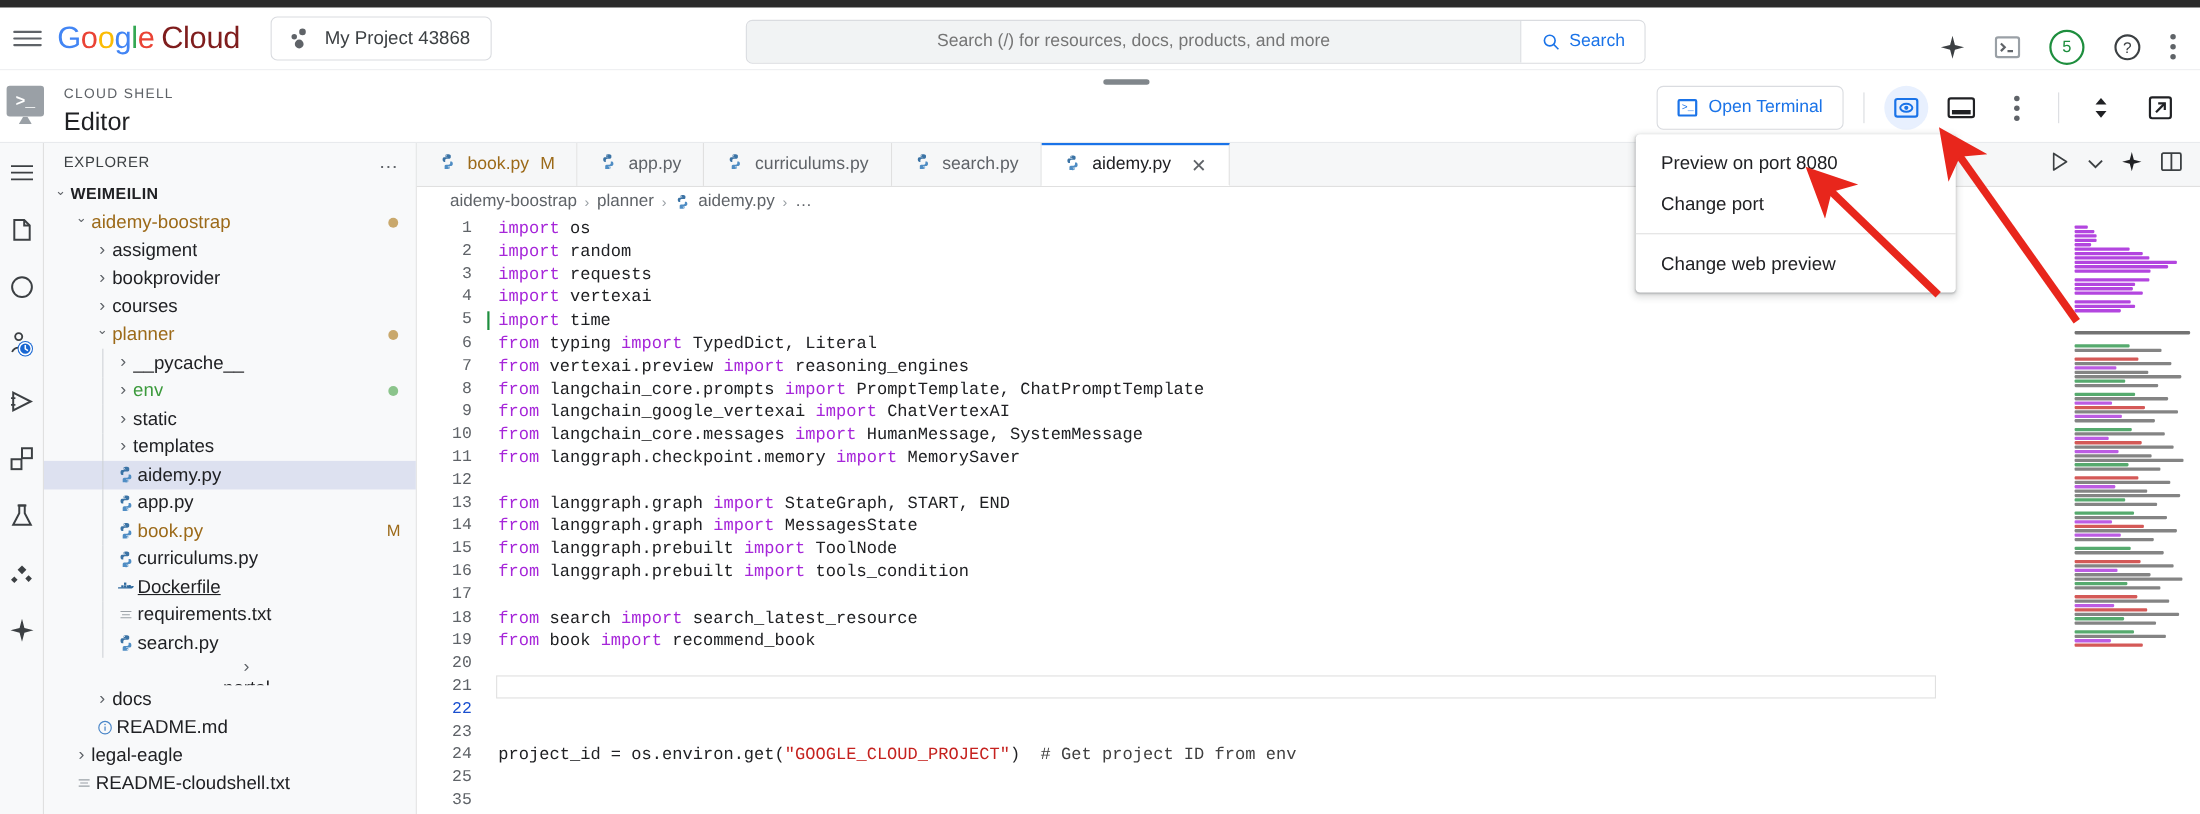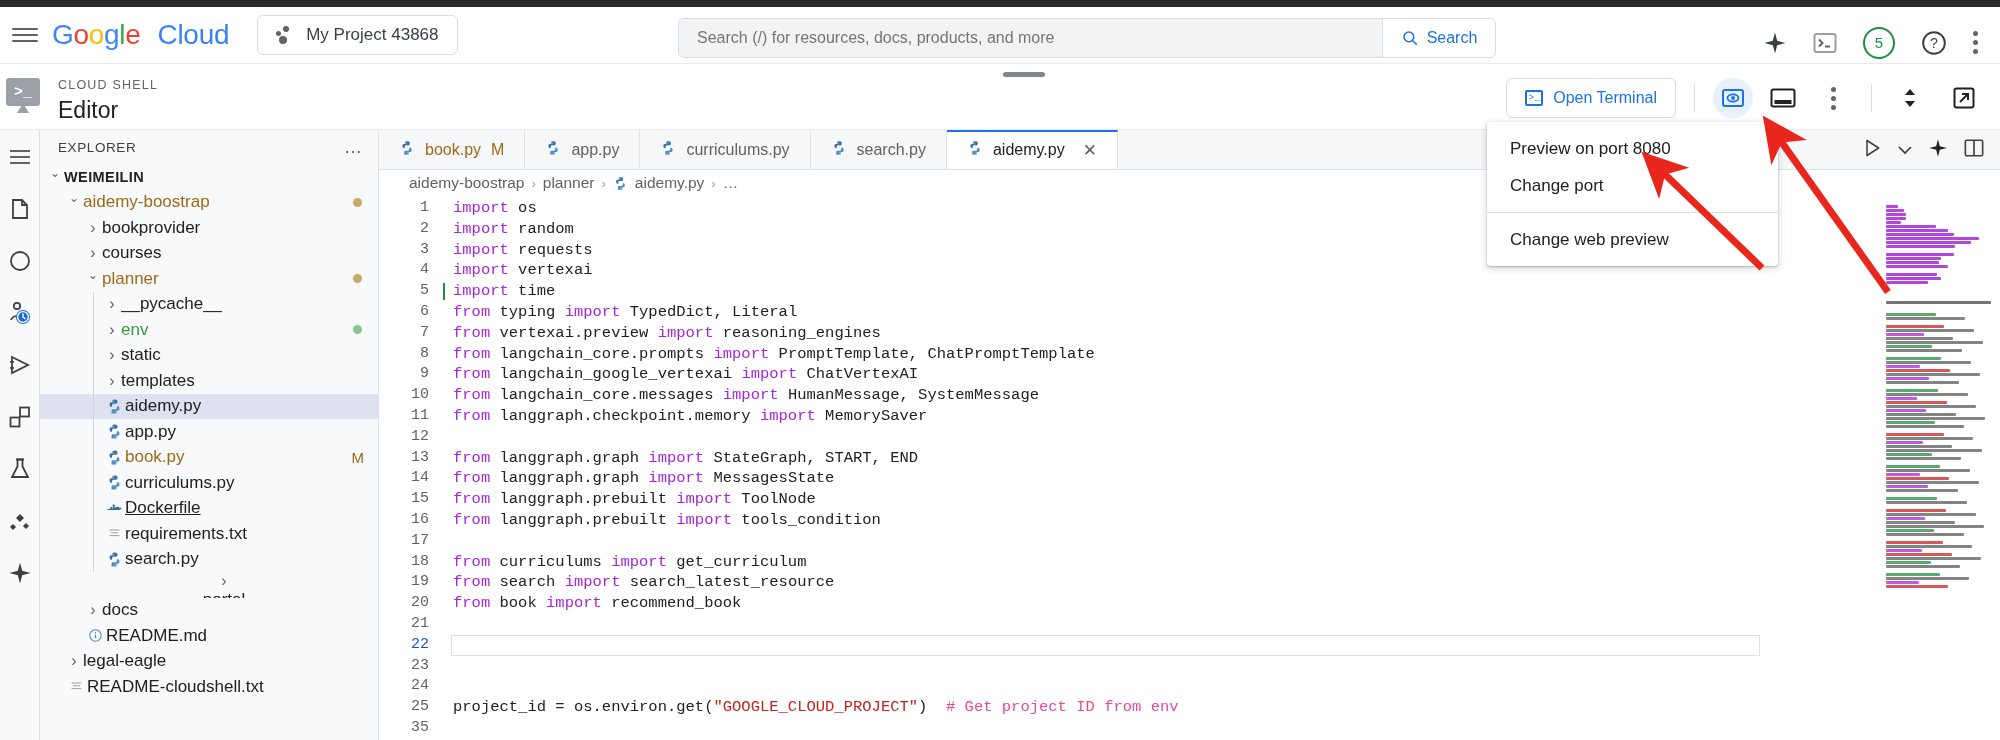--- a/index.html
+++ b/index.html
@@ -28,21 +28,21 @@
     width: 26px; height: 20px; margin-left: 12px; margin-right: 14px;
     display: flex; flex-direction: column; justify-content: space-between;
     padding: 3px 0; cursor: pointer;
   }
   .hamburger i { display: block; height: 2px; background: #5f6368; border-radius: 1px; }
 
   .gc-logo { display: flex; align-items: baseline; font-size: 28px; letter-spacing: -0.3px; }
   .gc-logo .g1 { color: #4285F4; } .gc-logo .g2 { color: #EA4335; }
   .gc-logo .g3 { color: #FBBC04; } .gc-logo .g4 { color: #4285F4; }
   .gc-logo .g5 { color: #34A853; } .gc-logo .g6 { color: #EA4335; }
-  .gc-logo .cloud { color: #3b82f6; margin-left: 17px; font-size: 28px; }
+  .gc-logo .cloud { color: #7f1d1d; margin-left: 6px; font-size: 28px; }
 
   .project-chip {
     margin-left: 28px; height: 40px; border: 1px solid #dadce0; border-radius: 6px;
     display: flex; align-items: center; padding: 0 18px; gap: 12px;
     font-size: 17px; color: #3c4043; background: #fff; cursor: pointer;
   }
   .proj-icon { width: 18px; height: 18px; position: relative; }
   .proj-icon span { position: absolute; background: #5f6368; border-radius: 50%; }
   .proj-icon .d1 { width: 6px; height: 6px; left: 7px; top: 0px; }
   .proj-icon .d2 { width: 5px; height: 5px; left: 0px; top: 5px; }
@@ -51,20 +51,21 @@
   .search-wrap {
     position: absolute; left: 678px; top: 11px;
     width: 818px; height: 40px;
     display: flex; border: 1px solid #dadce0; border-radius: 6px; overflow: hidden;
     background: #f1f3f4;
   }
   .search-input {
     flex: 1; border: none; outline: none; background: #f1f3f4;
     font-size: 16px; color: #5f6368; padding: 0 18px;
     font-family: "Liberation Sans", sans-serif;
+    text-align: center;
   }
   .search-btn {
     width: 113px; background: #fff; border-left: 1px solid #dadce0;
     display: flex; align-items: center; justify-content: center; gap: 8px;
     color: #1a73e8; font-size: 16px; cursor: pointer;
   }
 
   .header-right {
     position: absolute; right: 8px; top: 7px; height: 57px;
     display: flex; align-items: center; gap: 26px; padding-right: 14px;
@@ -190,21 +191,21 @@
     color: #202124; padding-top: 2px; padding-left: 10px; position: relative; min-width: 0;
   }
   .cl { height: 20.8px; line-height: 20.8px; white-space: pre; position: relative; }
   .cl.curline::after {
     content: ""; position: absolute; left: -2px; right: 240px; top: 0; bottom: 0;
     border: 1px solid #e0e0e0; pointer-events: none;
   }
   .caret { position: absolute; left: -10px; top: 2px; width: 2px; height: 17px; background: #1e8e3e; }
   .kw { color: #a626d9; }
   .str { color: #c5221f; }
-  .cmt { color: #ec4899; }
+  .cmt { color: #404040; }
 
   .minimap {
     position: absolute; right: 0; top: 0; bottom: 0; width: 122px;
     background: #fff; padding-top: 8px; overflow: hidden;
   }
   .mm-line { height: 3px; margin: 1px 0 1px 8px; border-radius: 1px; }
 
   
   .wp-menu {
     position: absolute; left: 1487px; top: 122px; width: 291px;
@@ -419,20 +420,24 @@
     </div>
     <div class="tree" id="tree">
         <div class="row bold" style="padding-left: 6px;">
           <span class="chev open"></span>
           <span class="label">WEIMEILIN</span>
         </div>
         <div class="row" style="padding-left: 25px;">
           <span class="chev open"></span>
           <span class="label c-mod">aidemy-boostrap</span>
           <span class="status-dot" style="background:#c9a86c"></span>
+        </div>
+        <div class="row" style="padding-left: 44px;">
+          <span class="chev closed"></span>
+          <span class="label">assigment</span>
         </div>
         <div class="row" style="padding-left: 44px;">
           <span class="chev closed"></span>
           <span class="label">bookprovider</span>
         </div>
         <div class="row" style="padding-left: 44px;">
           <span class="chev closed"></span>
           <span class="label">courses</span>
         </div>
         <div class="row" style="padding-left: 44px;">
@@ -697,21 +702,20 @@
           <div class="cl"><span class="kw">from</span> langchain_core.prompts <span class="kw">import</span> PromptTemplate, ChatPromptTemplate</div>
           <div class="cl"><span class="kw">from</span> langchain_google_vertexai <span class="kw">import</span> ChatVertexAI</div>
           <div class="cl"><span class="kw">from</span> langchain_core.messages <span class="kw">import</span> HumanMessage, SystemMessage</div>
           <div class="cl"><span class="kw">from</span> langgraph.checkpoint.memory <span class="kw">import</span> MemorySaver</div>
           <div class="cl">&nbsp;</div>
           <div class="cl"><span class="kw">from</span> langgraph.graph <span class="kw">import</span> StateGraph, START, END</div>
           <div class="cl"><span class="kw">from</span> langgraph.graph <span class="kw">import</span> MessagesState</div>
           <div class="cl"><span class="kw">from</span> langgraph.prebuilt <span class="kw">import</span> ToolNode</div>
           <div class="cl"><span class="kw">from</span> langgraph.prebuilt <span class="kw">import</span> tools_condition</div>
           <div class="cl">&nbsp;</div>
-          <div class="cl"><span class="kw">from</span> curriculums <span class="kw">import</span> get_curriculum</div>
           <div class="cl"><span class="kw">from</span> search <span class="kw">import</span> search_latest_resource</div>
           <div class="cl"><span class="kw">from</span> book <span class="kw">import</span> recommend_book</div>
           <div class="cl">&nbsp;</div>
           <div class="cl curline">&nbsp;</div>
           <div class="cl">&nbsp;</div>
           <div class="cl">&nbsp;</div>
           <div class="cl">project_id = os.environ.get(<span class="str">"GOOGLE_CLOUD_PROJECT"</span>)  <span class="cmt"># Get project ID from env</span></div>
           <div class="cl">&nbsp;</div>
         </div>
       <div class="minimap" id="minimap">

